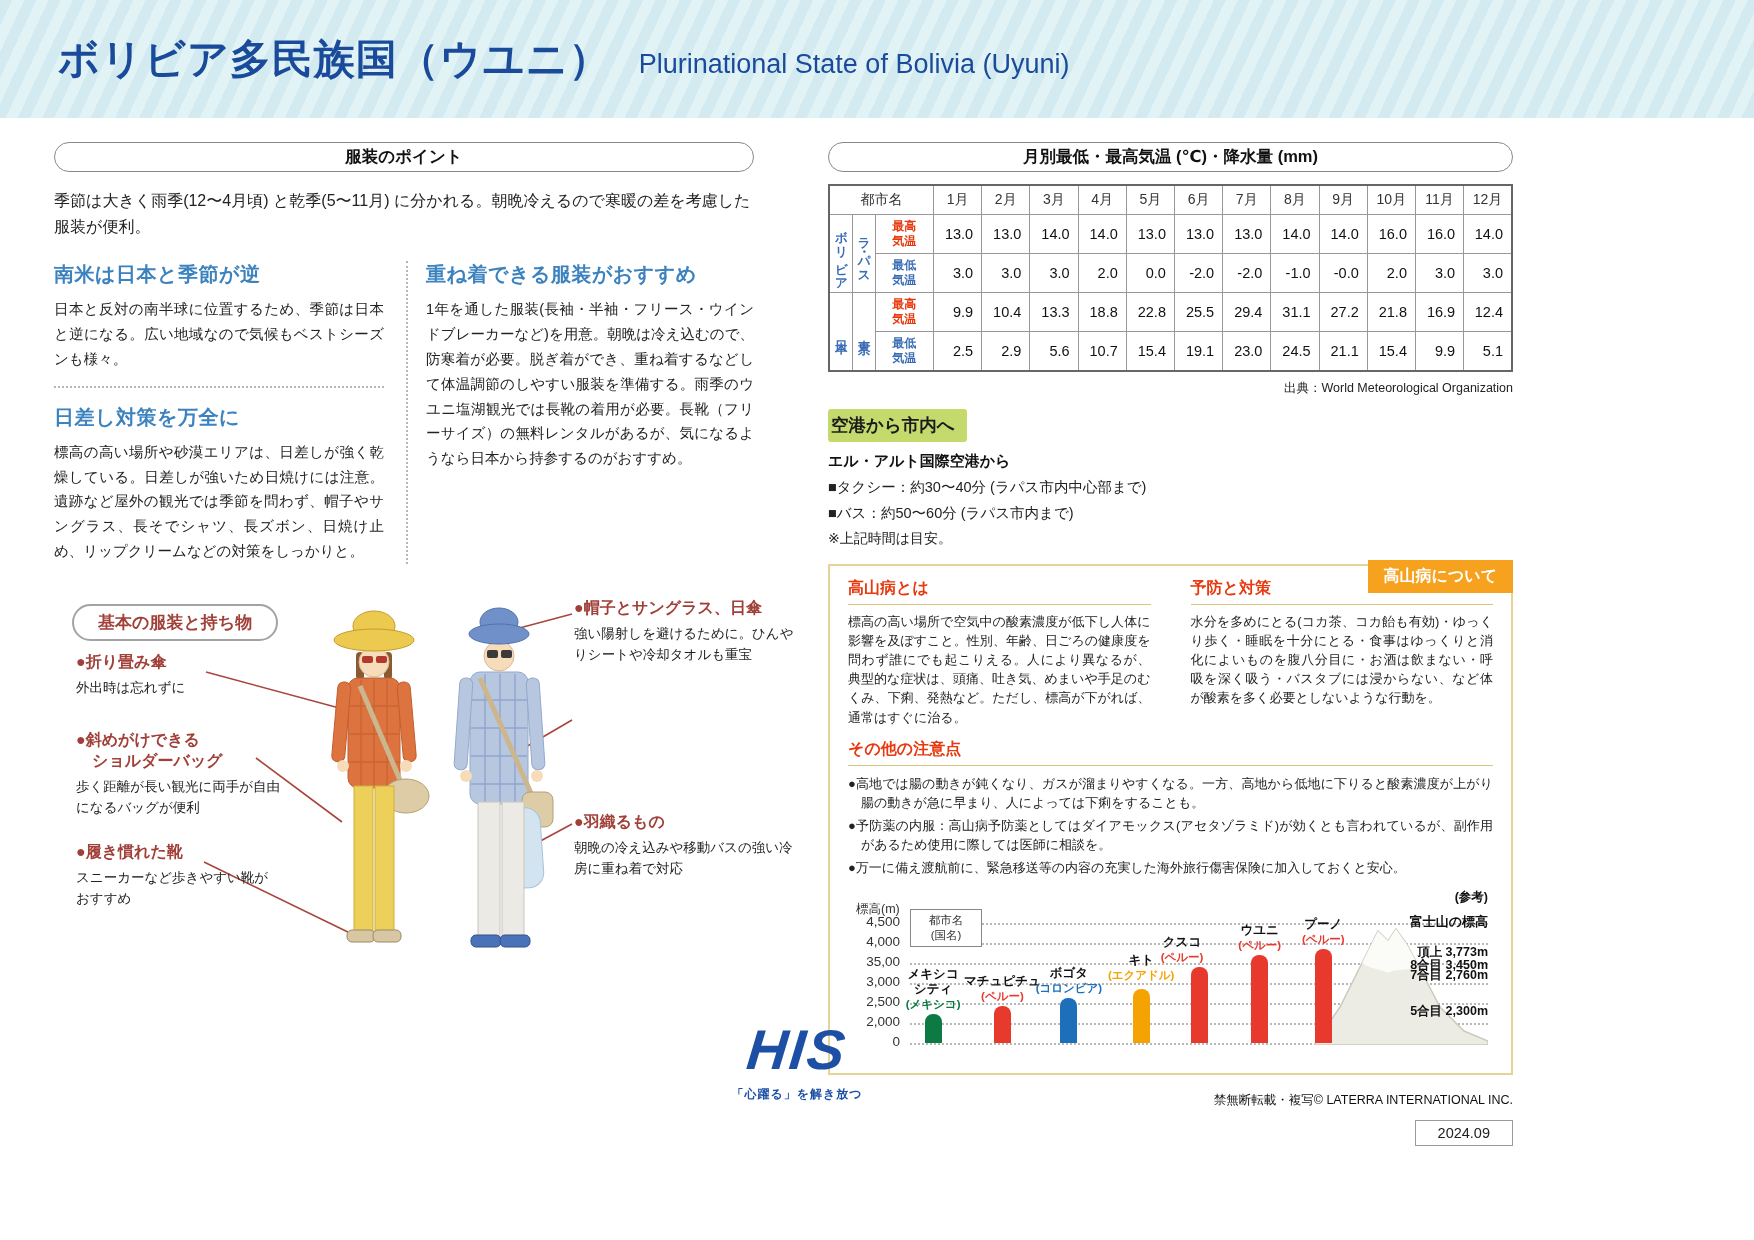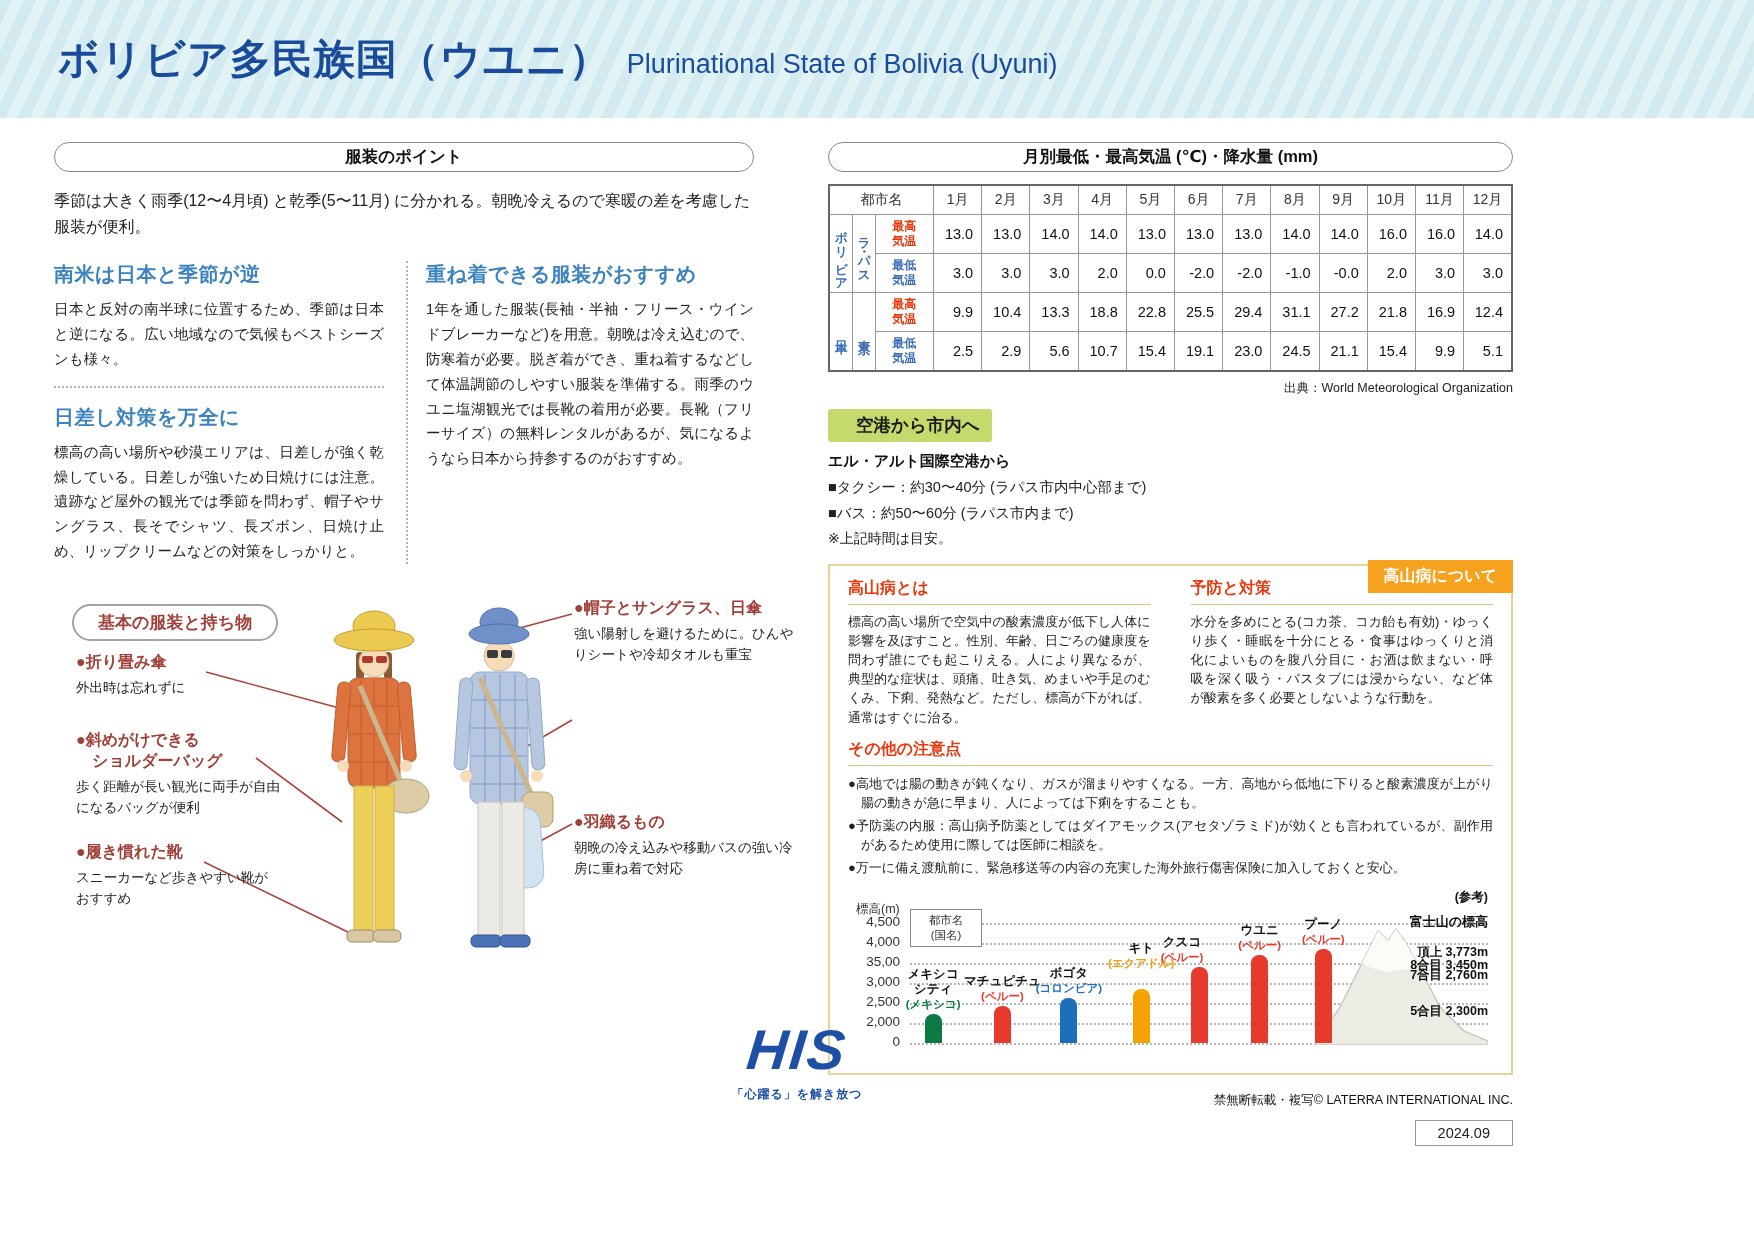--- a/index.html
+++ b/index.html
@@ -5,21 +5,21 @@
   * { box-sizing: border-box; margin: 0; padding: 0; }
   body { font-family: "Liberation Sans", "DejaVu Sans", sans-serif; background: #fff; }
   .page { position: relative; width: 1754px; height: 1240px; background: #fff; overflow: hidden; }
 
   
   .header {
     position: absolute; top: 0; left: 0; width: 1754px; height: 118px;
     background: repeating-linear-gradient(115deg, #d3ebf0 0 11px, #e2f3f6 11px 22px);
     display: flex; align-items: center;
   }
-  .header-inner { display: flex; align-items: baseline; gap: 16px; padding-left: 58px; }
+  .header-inner { display: flex; align-items: baseline; gap: 28px; padding-left: 58px; }
   .title-jp { font-size: 41px; font-weight: 700; color: #1a4b9b; letter-spacing: 1px; }
   .title-en { font-size: 27px; font-weight: 400; color: #1a4b9b; }
 
   
   .main { position: absolute; top: 142px; left: 54px; display: flex; }
   .col-l { width: 700px; }
   .col-r { width: 685px; margin-left: 74px; }
 
   .section-titlebox {
     border: 1.5px solid #888; border-radius: 16px; height: 30px; line-height: 27px;
@@ -58,21 +58,21 @@
   }
   td.rtype { width: 58px; font-size: 12px; font-weight: 700; text-align: center; line-height: 1.25; padding: 4px 0; }
   td.rtype.hi { color: #e8380d; }
   td.rtype.lo { color: #3a6db5; }
   td.val { font-size: 14.5px; color: #111; text-align: right; padding: 9px 8px 9px 0; width: 48px; }
   .source { margin-top: 8px; text-align: right; font-size: 12.5px; color: #222; }
 
   
   .marker {
     display: inline-block; margin-top: 12px; background: #c5da6d; border-radius: 3px;
-    padding: 4px 12px 5px 28px; font-size: 17.5px; font-weight: 700; color: #1a1a1a;
+    padding: 4px 12px 5px 3px; font-size: 17.5px; font-weight: 700; color: #1a1a1a;
   }
   .airport-h { margin-top: 10px; font-size: 15px; font-weight: 700; color: #111; }
   .airport-line { margin-top: 7px; font-size: 14.5px; color: #222; }
   .airport-note { margin-top: 7px; font-size: 14px; color: #222; }
 
   
   .alt-box { position: relative; margin-top: 16px; border: 2px solid #e6d395; background: #fff; padding: 12px 18px 14px 18px; }
   .alt-tab {
     position: absolute; top: -6px; right: -2px; background: #f6a21f; color: #fff;
     font-size: 16px; font-weight: 700; padding: 6px 16px; z-index: 2;
@@ -393,21 +393,21 @@
             <div class="bar-label" style="left: 94.48px; bottom: 55.2px;">
               <span class="bar-city">マチュピチュ</span>
               <span class="bar-country" style="color: rgb(232, 57, 45);">(ペルー)</span>
             </div>
             <div class="bar" style="left: 212.45px; top: 110.4px; height: 45.6px; background: rgb(29, 111, 186);"></div>
             <div class="bar-label" style="left: 160.95px; bottom: 63.6px;">
               <span class="bar-city">ボゴタ</span>
               <span class="bar-country" style="color: rgb(29, 111, 186);">(コロンビア)</span>
             </div>
             <div class="bar" style="left: 284.7px; top: 102px; height: 54px; background: rgb(245, 163, 2);"></div>
-            <div class="bar-label" style="left: 233.2px; bottom: 88px;">
+            <div class="bar-label" style="left: 233.2px; bottom: 76px;">
               <span class="bar-city">キト</span>
               <span class="bar-country" style="color: rgb(245, 163, 2);">(エクアドル)</span>
             </div>
             <div class="bar" style="left: 342.5px; top: 80px; height: 76px; background: rgb(232, 57, 45);"></div>
             <div class="bar-label" style="left: 274px; bottom: 94px; margin-top: 44px;">
               <span class="bar-city">クスコ</span>
               <span class="bar-country" style="color: rgb(232, 57, 45);">(ペルー)</span>
             </div>
             <div class="bar" style="left: 403.19px; top: 68px; height: 88px; background: rgb(232, 57, 45);"></div>
             <div class="bar-label" style="left: 351.69px; bottom: 106px;">

